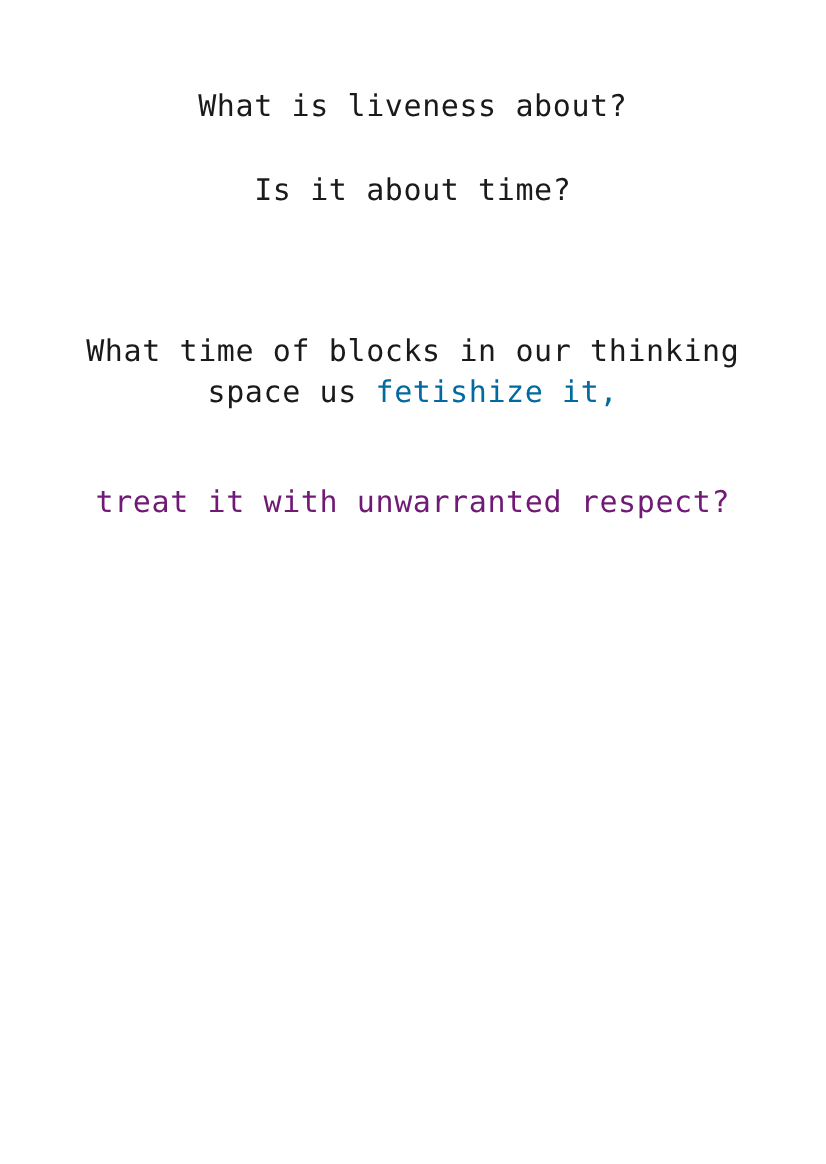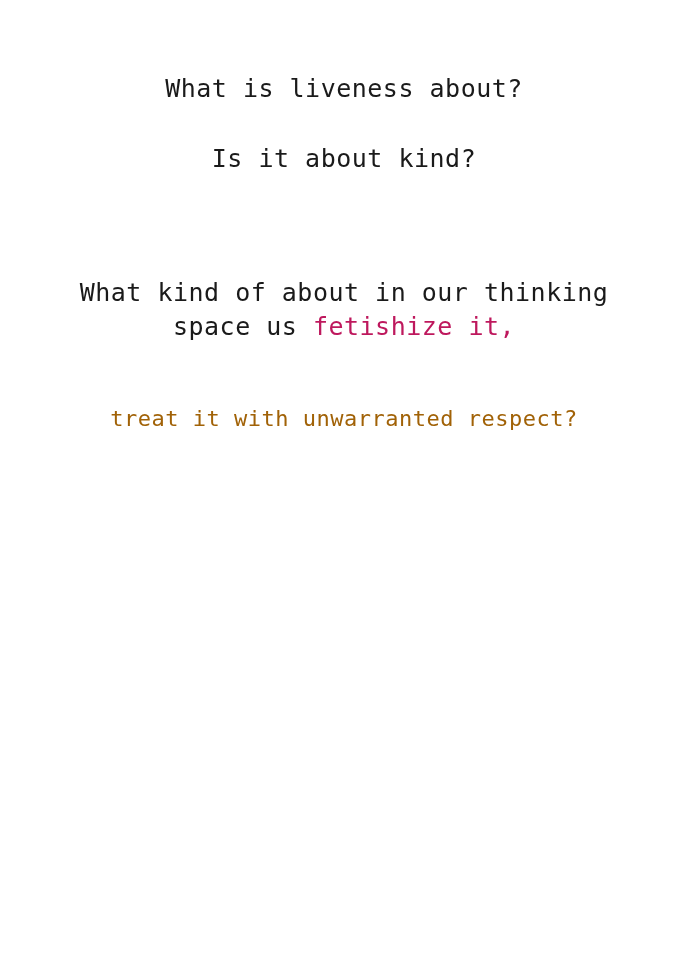--- a/index.html
+++ b/index.html
@@ -35,49 +35,49 @@
     height: 36px;
   }
   .gap-large {
     height: 100px;
   }
   .block-two .line {
     font-size: 25px;
     line-height: 34px;
   }
   .red {
-    color: #be185d;
+    color: #0369a1;
   }
   .dark {
     color: #1a1a1a;
   }
   .block-three .line {
-    font-size: 22px;
+    font-size: 25px;
     line-height: 34px;
-    color: #a16207;
+    color: #701a75;
   }
   .inline-mixed {
     white-space: pre;
   }
 </style>
 </head>
 <body>
 
 <div class="slide">
 
   <div class="block-one">
     <div class="line">What is liveness about?</div>
     <div class="gap-small"></div>
-    <div class="line">Is it about kind?</div>
+    <div class="line">Is it about time?</div>
   </div>
 
   <div class="gap-large"></div>
 
   <div class="block-two">
-    <div class="line dark">What kind of about in our thinking</div>
+    <div class="line dark">What time of blocks in our thinking</div>
     <div class="line inline-mixed"><span class="dark">space us </span><span class="red">fetishize it,</span></div>
   </div>
 
   <div class="gap-small"></div>
   <div style="height:22px"></div>
 
   <div class="block-three">
     <div class="line">treat it with unwarranted respect?</div>
   </div>
 

